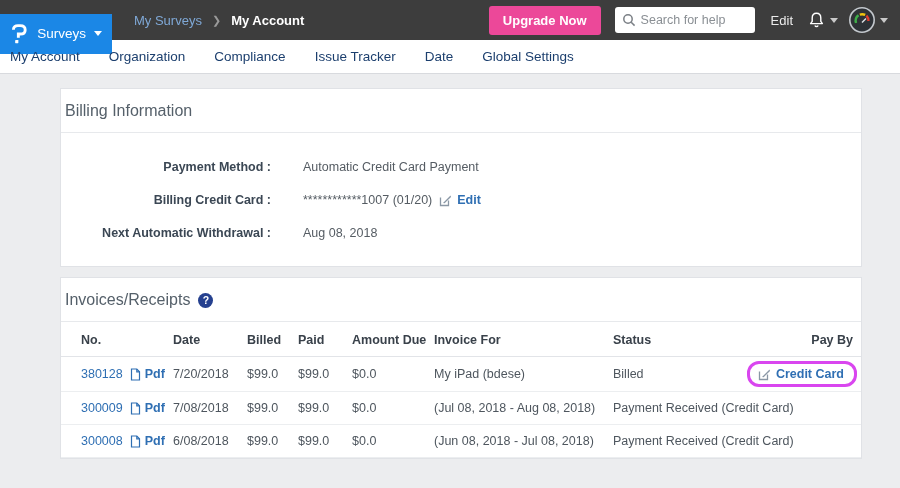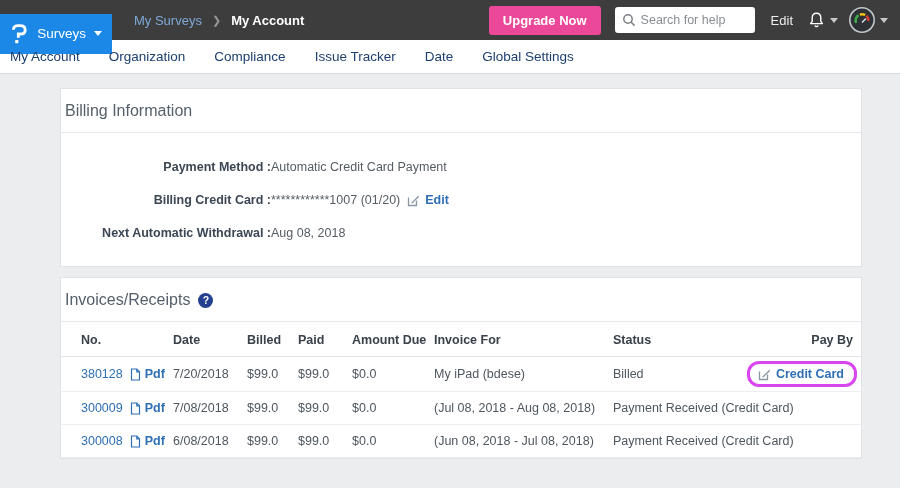--- a/index.html
+++ b/index.html
@@ -60,21 +60,21 @@
     padding:13px 4px 12px; font-size:16px; color:#55606a;
     border-bottom:1px solid #e7e9ec; display:flex; align-items:center;
   }
   .help-circle {
     display:inline-block; width:15px; height:15px; border-radius:50%;
     background:#25408f; color:#fff; font-size:10.5px; font-weight:bold;
     text-align:center; line-height:15px; margin-left:8px; cursor:pointer;
   }
   
   .info-rows { padding:8px 20px 26px; }
-  .info-row { display:flex; align-items:center; margin-top:19px; font-size:12.5px; }
+  .info-row { display:flex; align-items:center; margin-top:19px; font-size:12.5px;gap:32px; }
   .info-label { width:190px; text-align:right; font-weight:bold; color:#3b4754; flex-shrink:0; }
   .info-value { color:#555c63; display:flex; align-items:center; }
   .edit-icon { margin:0 5px 0 7px; }
   .link { color:#2f6fb3; text-decoration:none; cursor:pointer; }
   .link.bold { font-weight:bold; }
   
   table { width:100%; border-collapse:collapse; font-size:12.5px; table-layout:fixed; }
   thead th {
     text-align:left; font-weight:bold; color:#39414a;
     padding:11px 0 9px; border-bottom:1px solid #e2e4e8;

